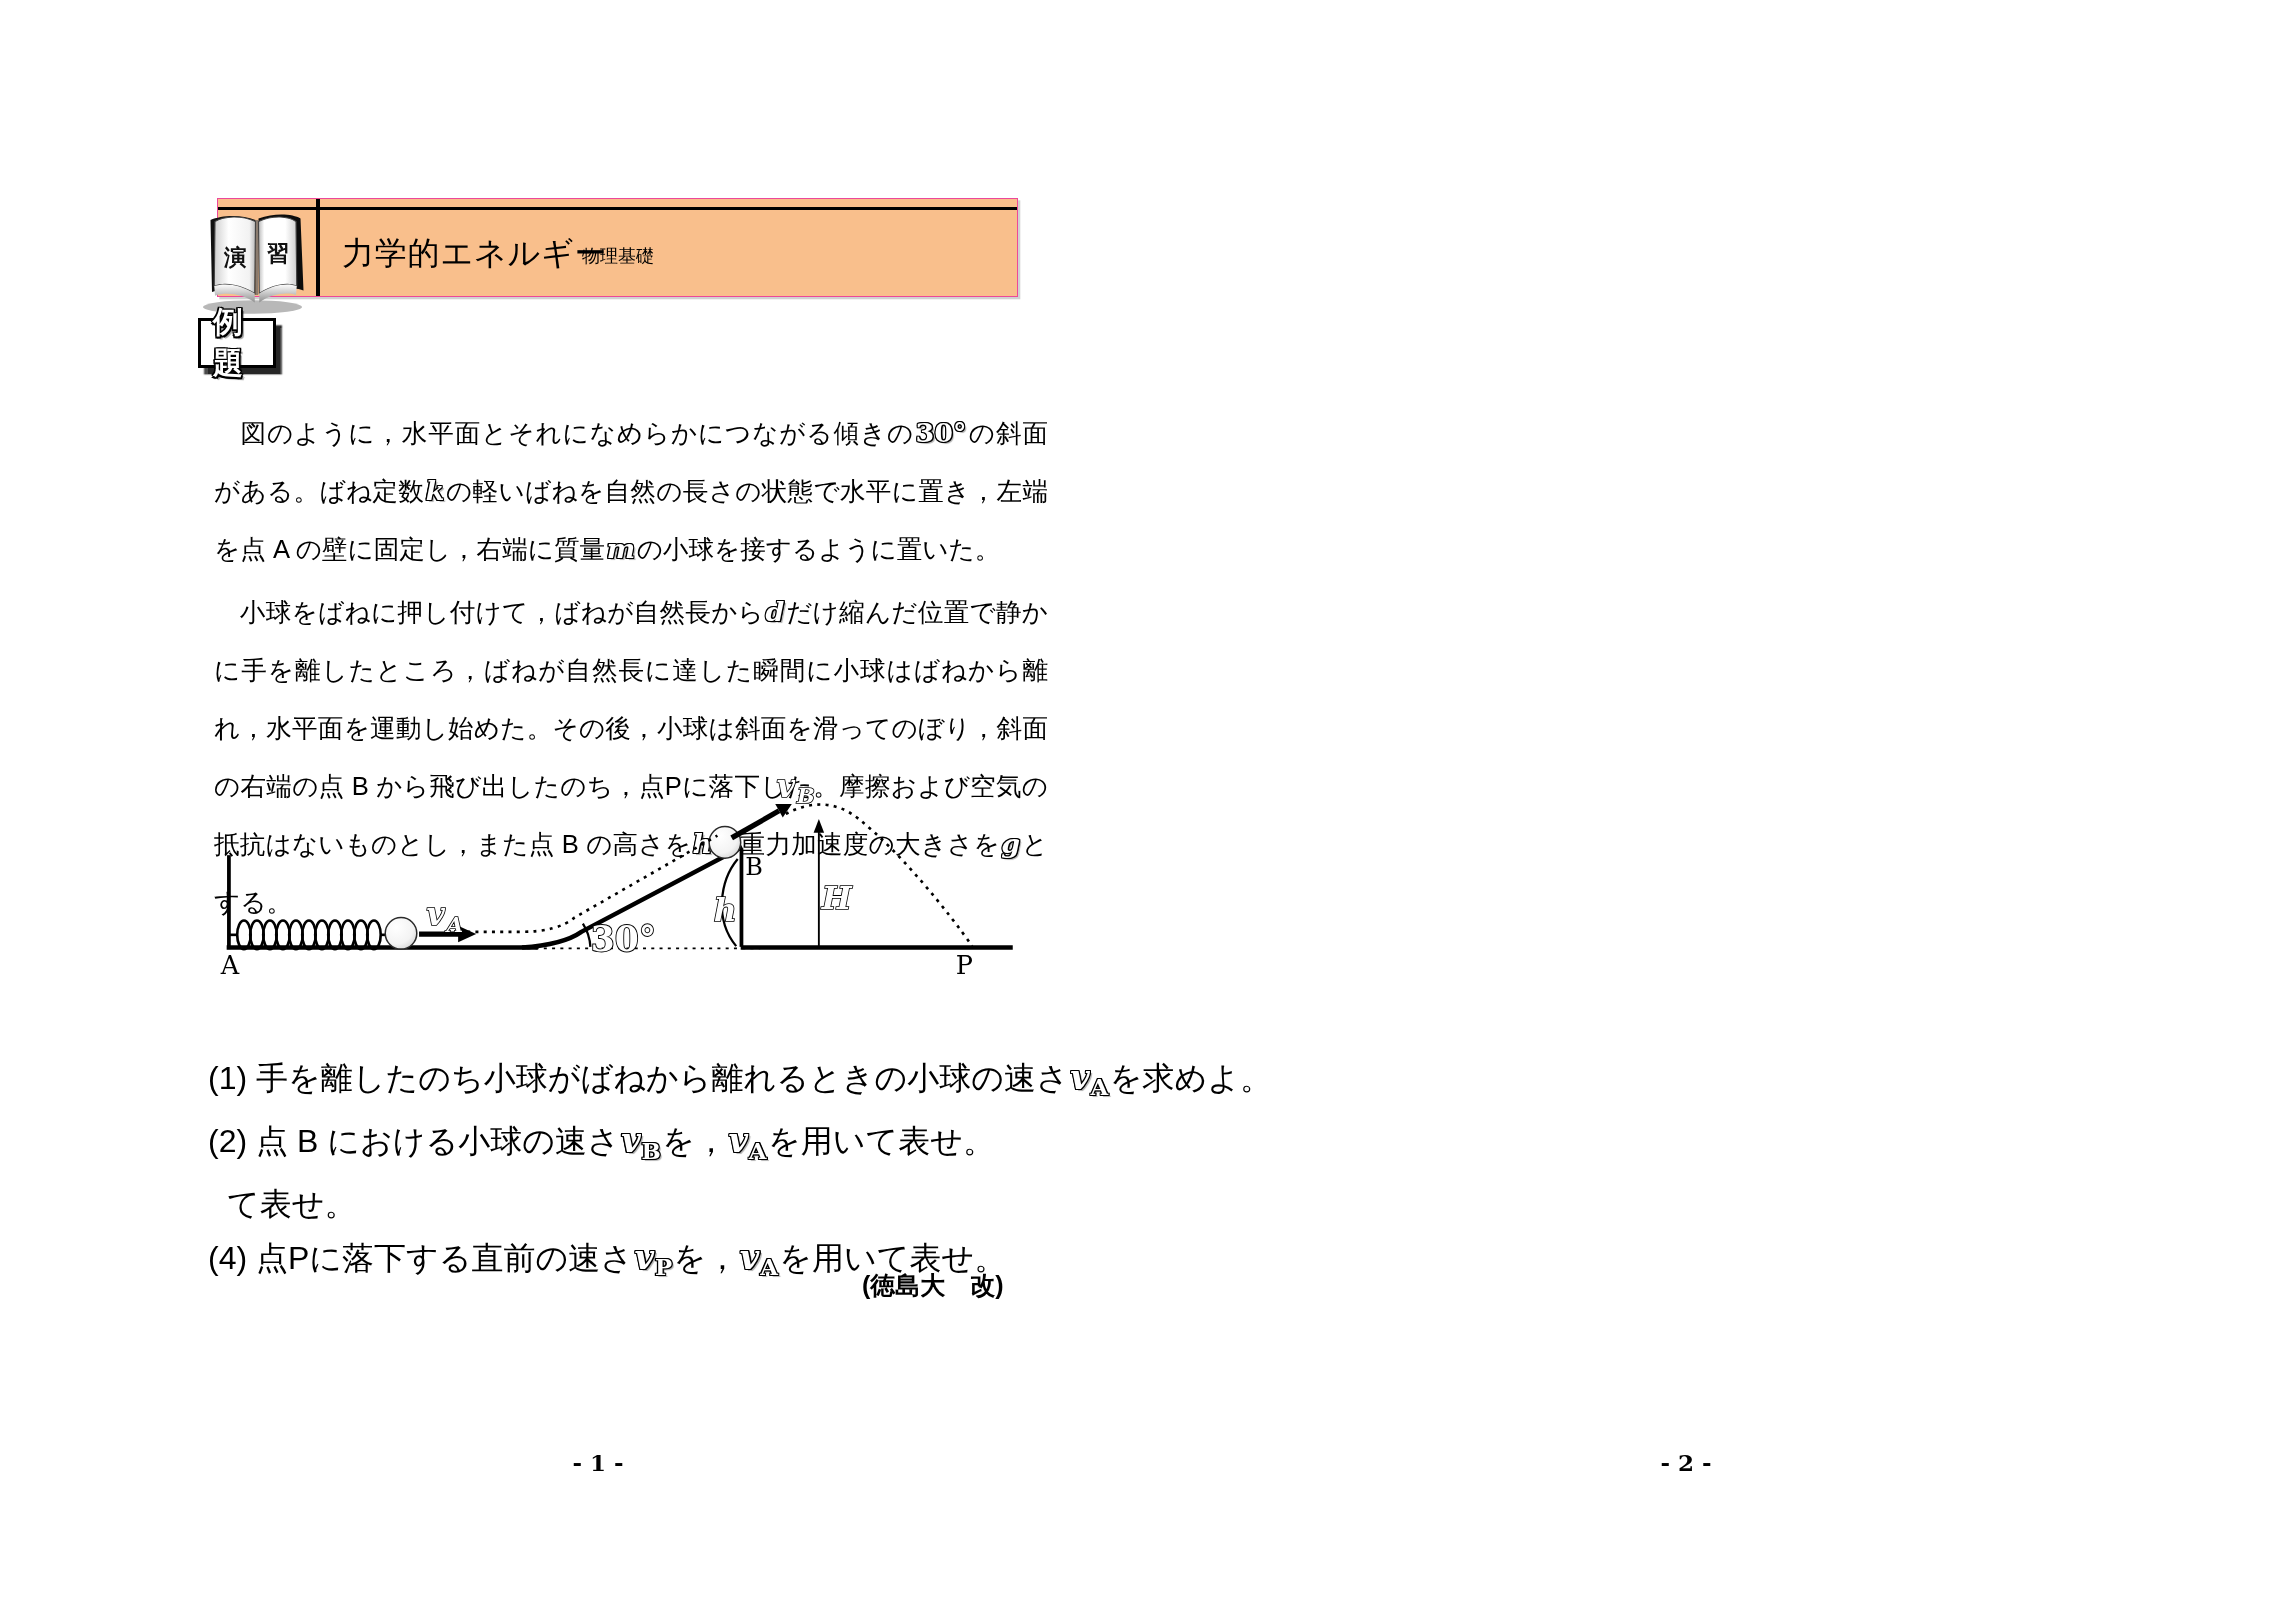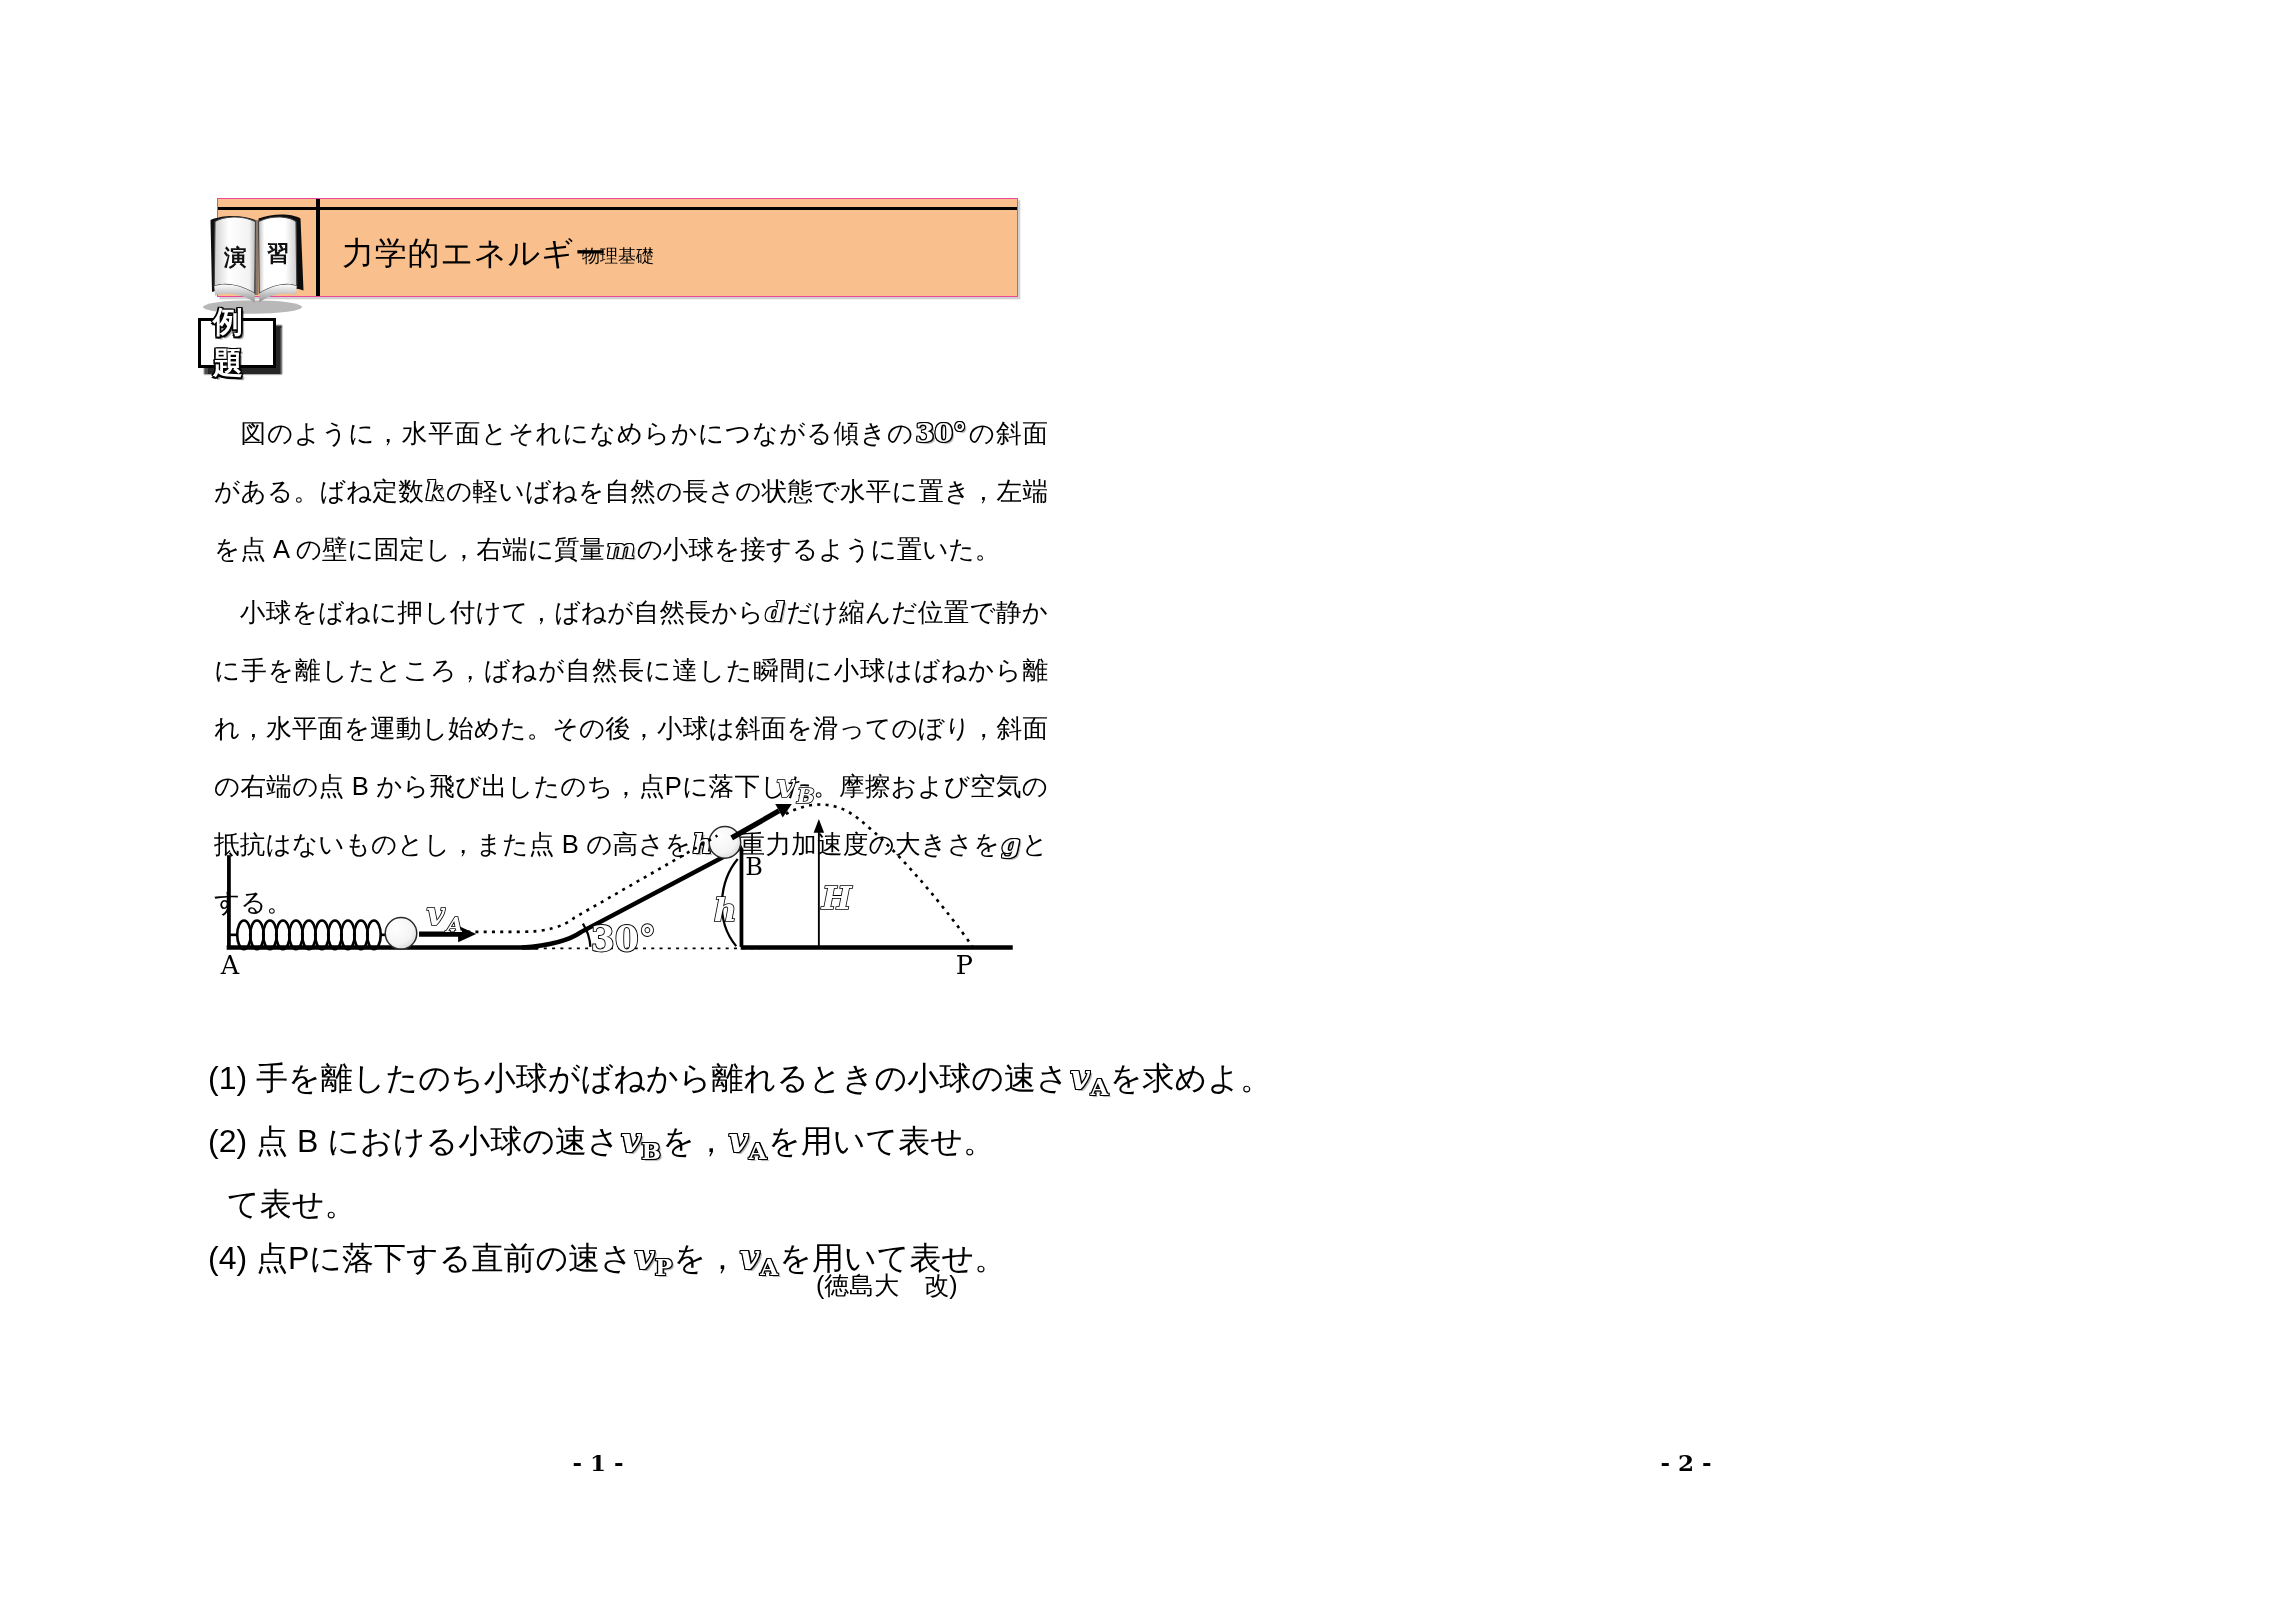--- a/index.html
+++ b/index.html
@@ -66,22 +66,22 @@
   }
   .msub{font-size:0.68em;font-style:normal;vertical-align:-0.28em;margin-left:0.8px;}
   
   .questions{
     position:absolute;left:208px;top:1051px;width:858px;
     font-size:32px;line-height:53px;font-weight:500;
   }
   .qline{white-space:nowrap;}
   .qline.cont{padding-left:19px;}
   .source{
-    position:absolute;left:816px;top:1269px;
-    font-size:25px;font-weight:400;white-space:nowrap;
+    position:absolute;left:862px;top:1269px;
+    font-size:25px;font-weight:700;white-space:nowrap;
   }
   
   .figure{position:absolute;left:211px;top:768px;width:858px;height:248px;}
   .fig-serif{font-family:"DejaVu Serif","Liberation Serif",serif;fill:#000;}
   .fig-math{
     font-family:"DejaVu Serif","Liberation Serif",serif;font-style:italic;font-weight:bold;
     fill:#fff;stroke:#000;stroke-width:2.2px;paint-order:stroke;
   }
   .fig-mathnum{
     font-family:"DejaVu Serif","Liberation Serif",serif;font-weight:bold;

